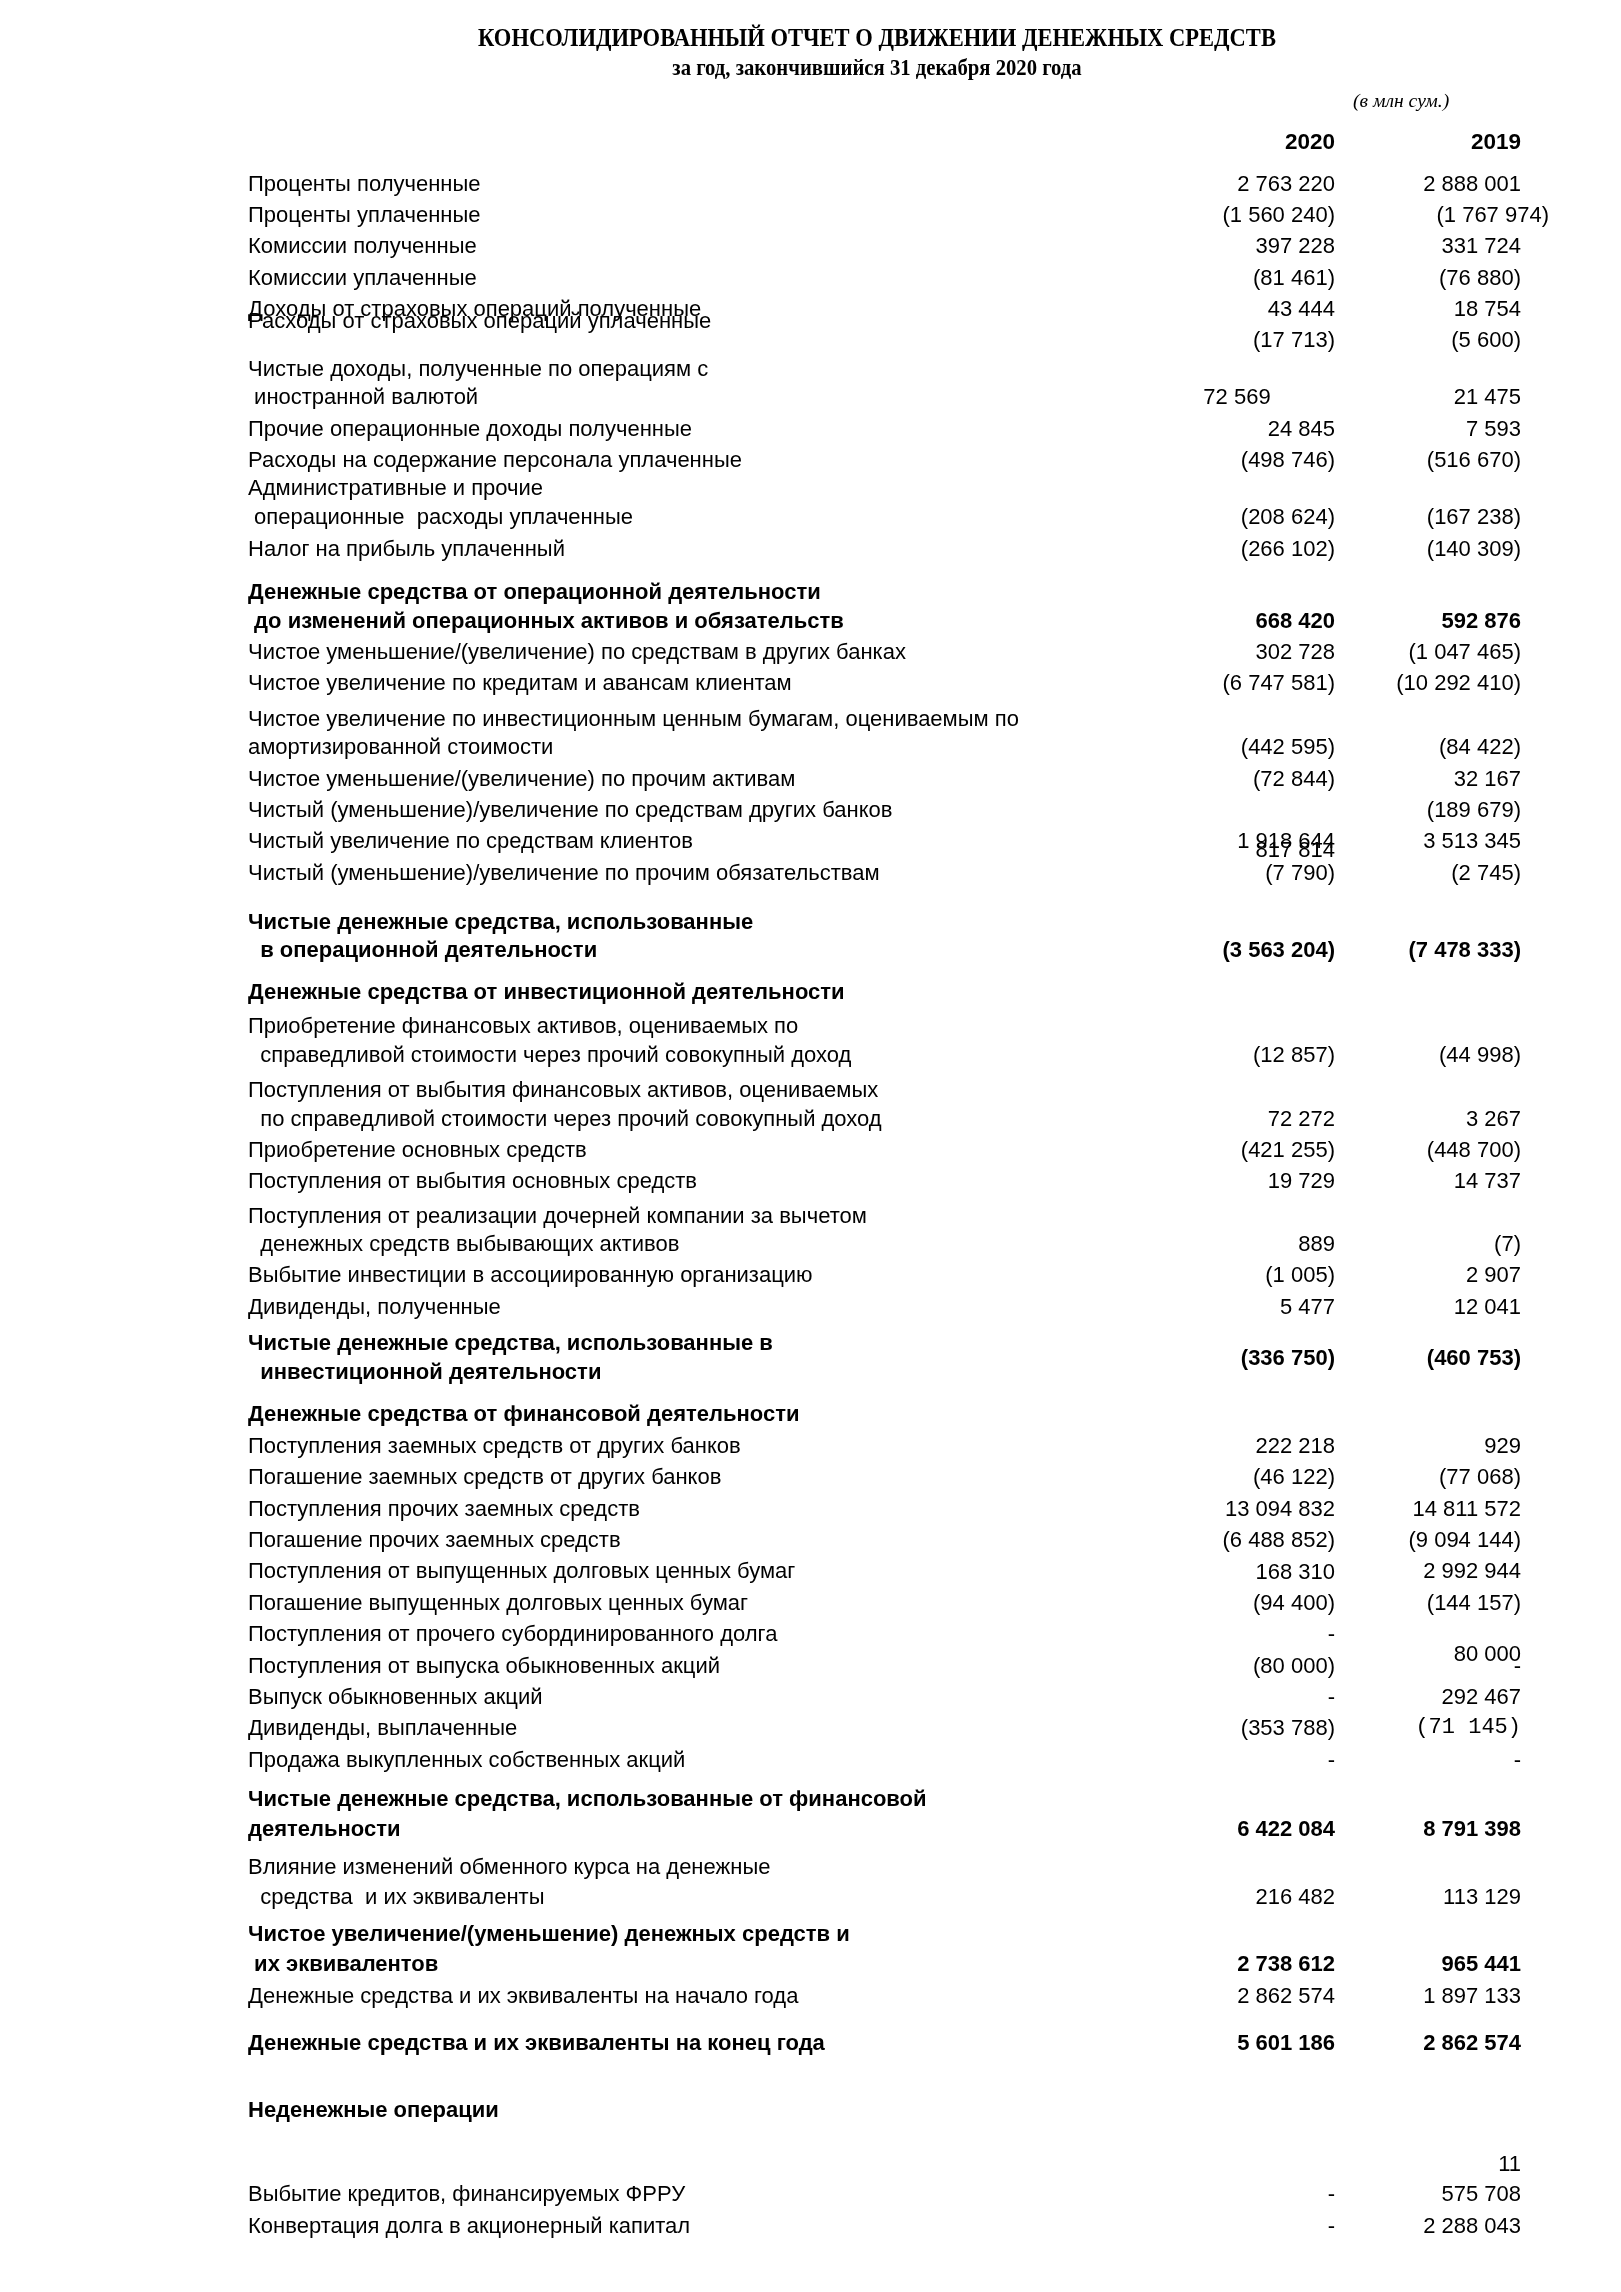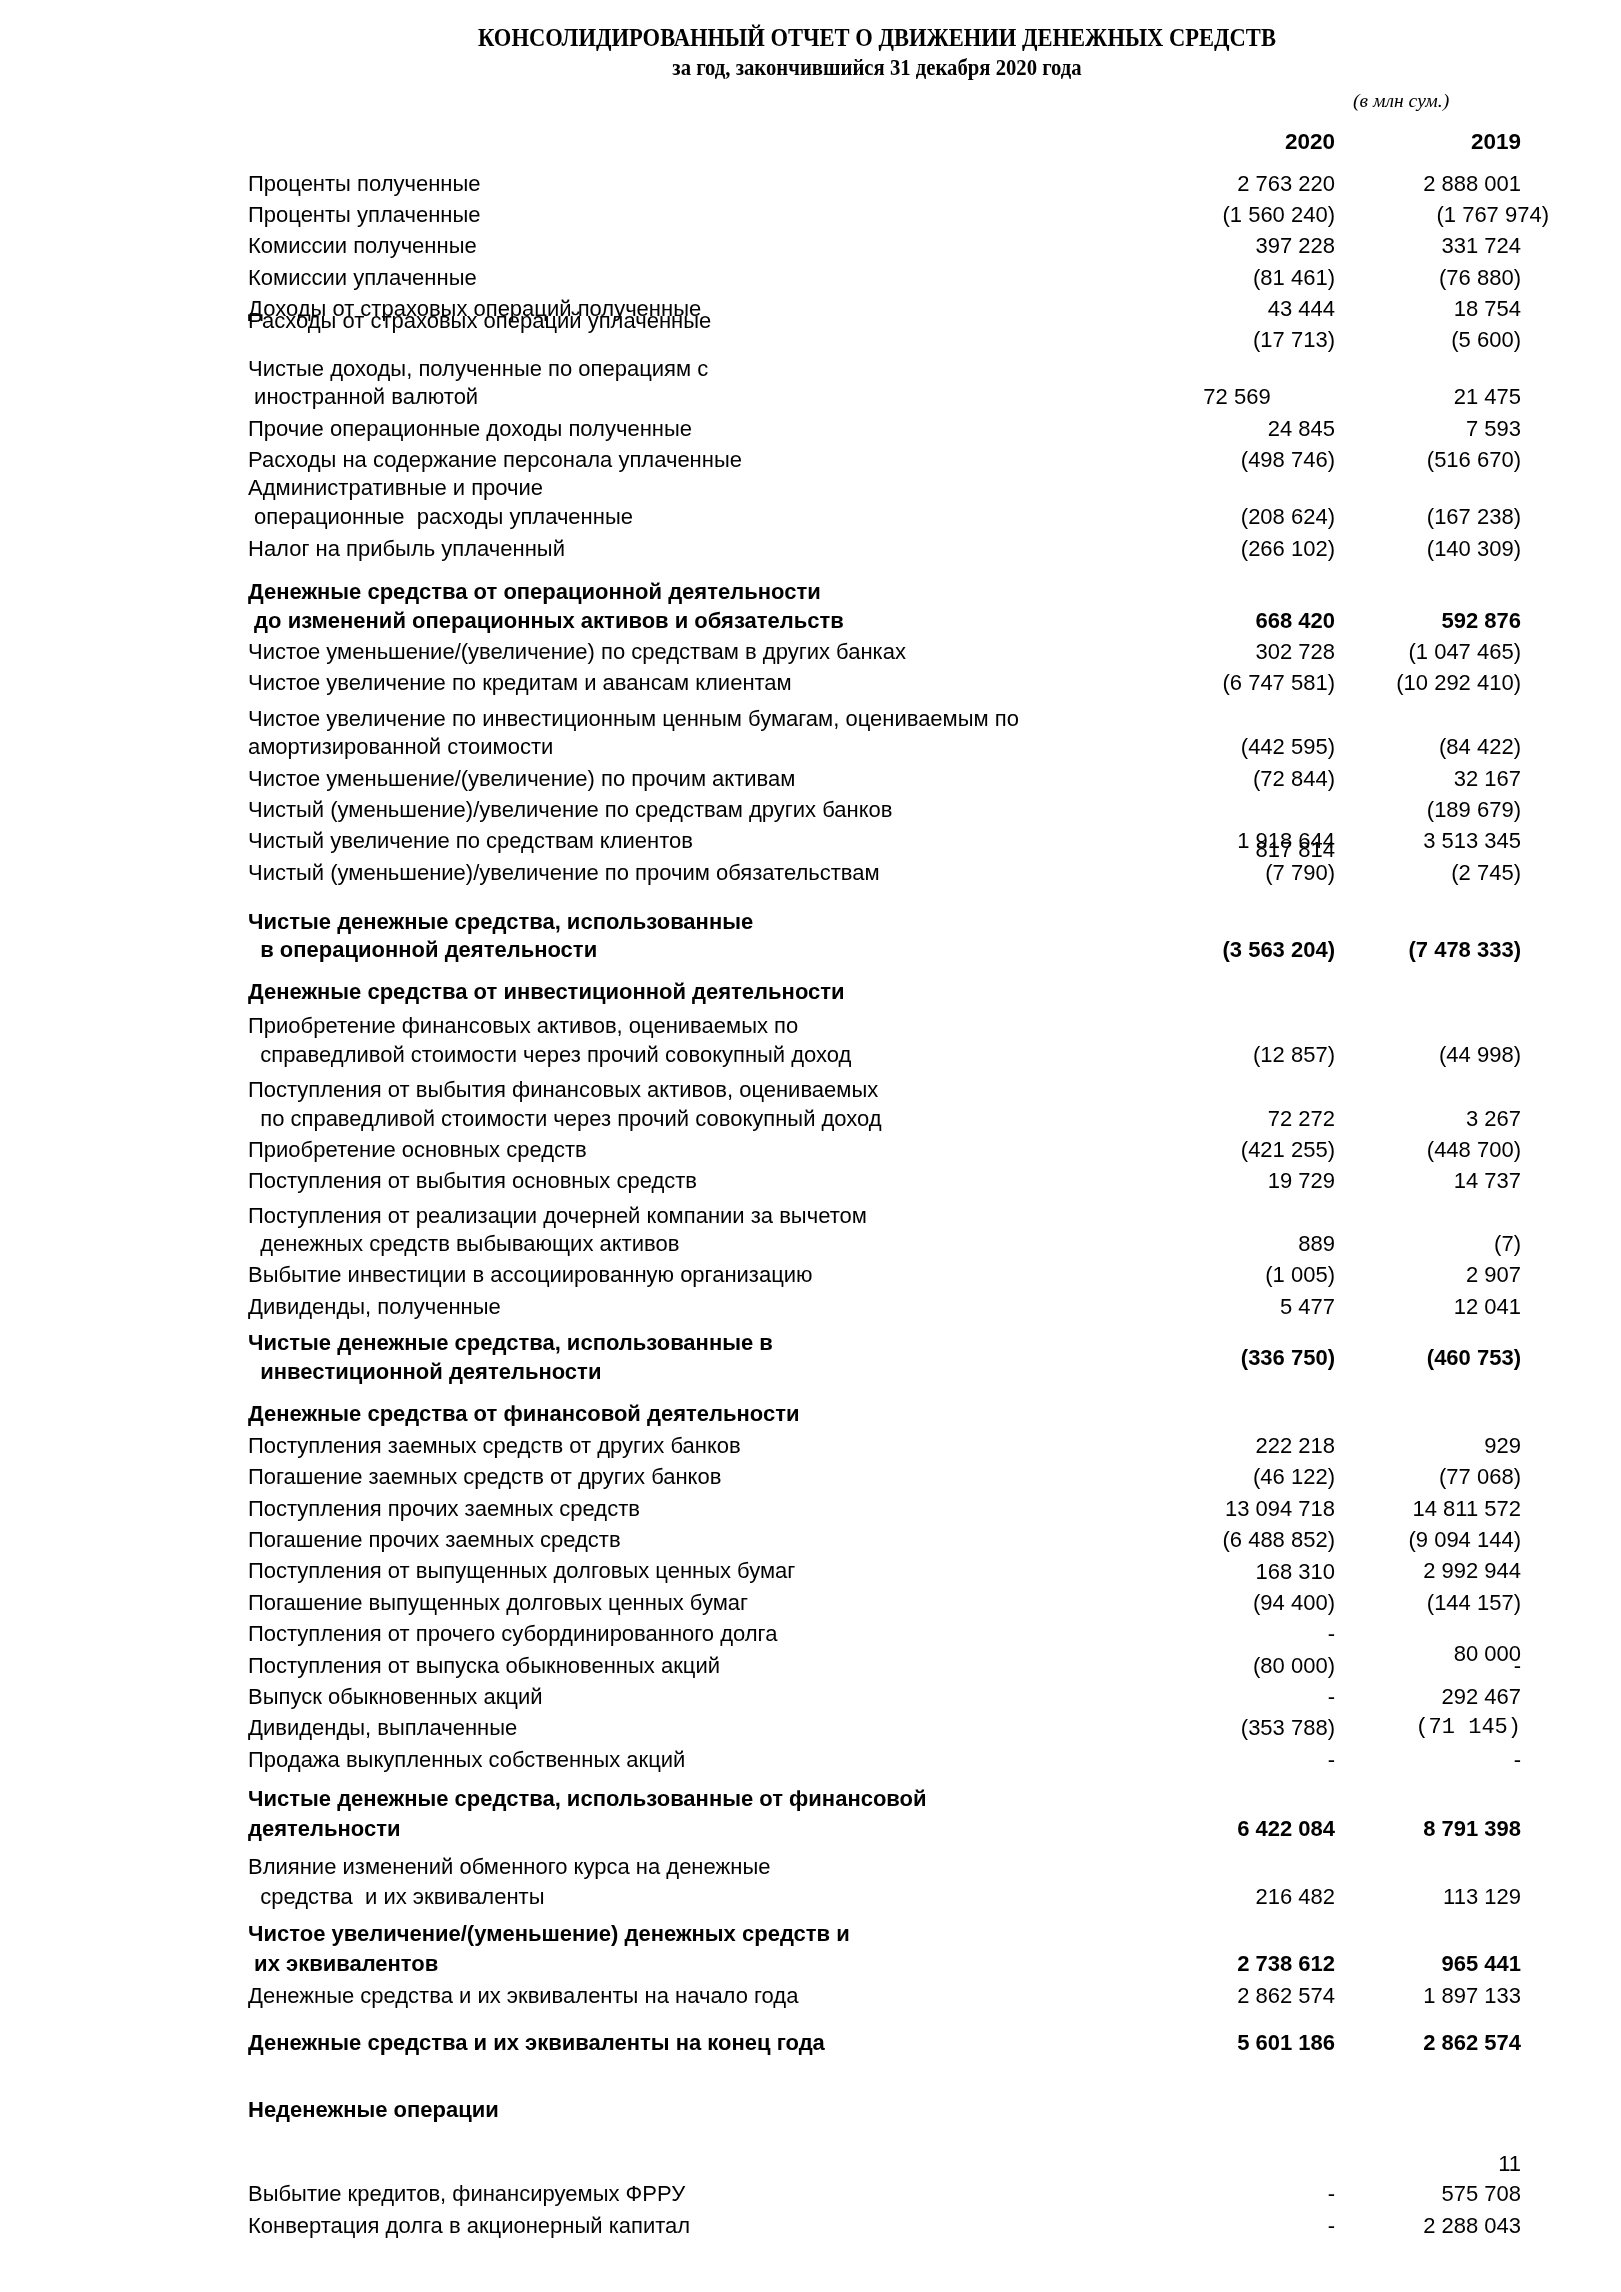--- a/index.html
+++ b/index.html
@@ -192,21 +192,21 @@
     <div class="num c1" style="top:1432px;">222 218</div>
     <div class="num c2" style="top:1432px;">929</div>
   </div>
   <div>
     <div class="lbl" style="top:1463px;">Погашение заемных средств от других банков</div>
     <div class="num c1" style="top:1463px;">(46 122)</div>
     <div class="num c2" style="top:1463px;">(77 068)</div>
   </div>
   <div>
     <div class="lbl" style="top:1495px;">Поступления прочих заемных средств</div>
-    <div class="num c1" style="top:1495px;">13 094 718</div>
+    <div class="num c1" style="top:1495px;">13 094 832</div>
     <div class="num c2" style="top:1495px;">14 811 572</div>
   </div>
   <div>
     <div class="lbl" style="top:1526px;">Погашение прочих заемных средств</div>
     <div class="num c1" style="top:1526px;">(6 488 852)</div>
     <div class="num c2" style="top:1526px;">(9 094 144)</div>
   </div>
   <div>
     <div class="lbl" style="top:1557px;">Поступления от выпущенных долговых ценных бумаг</div>
     <div class="num c1" style="top:1558px;">168 310</div>

